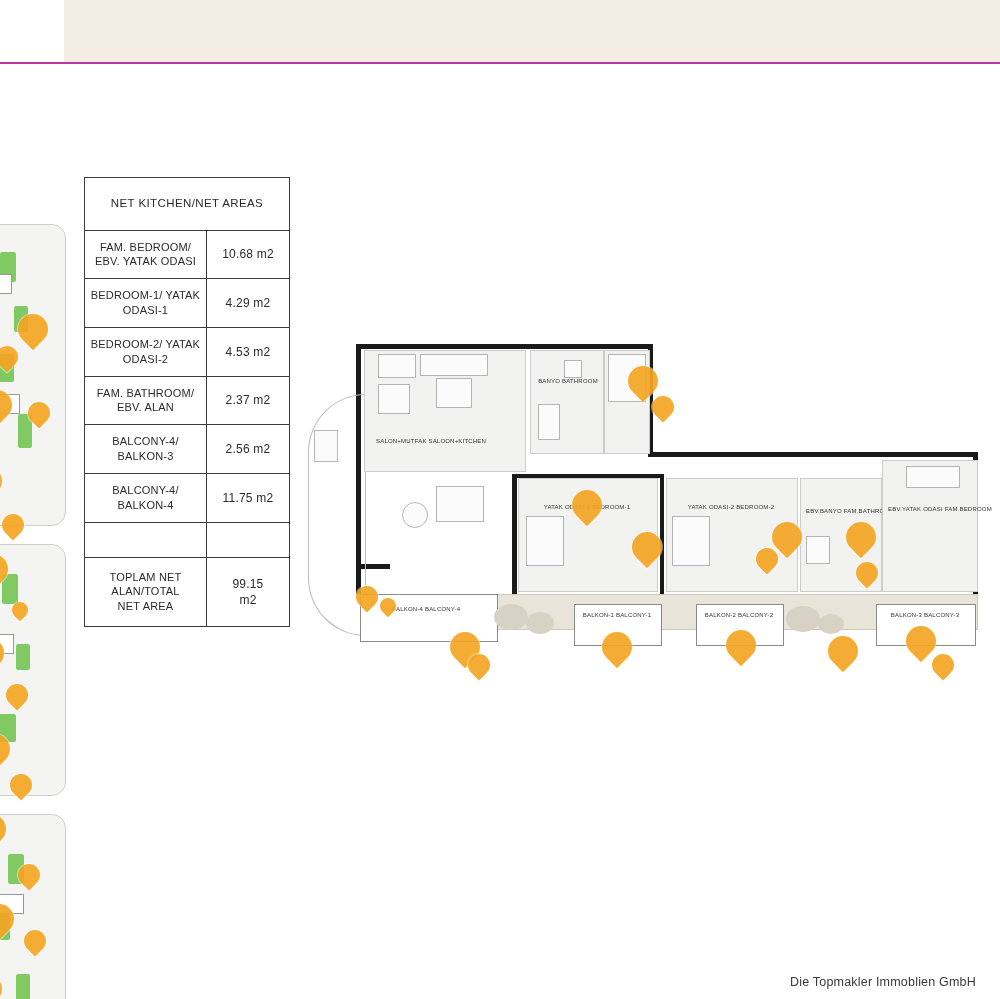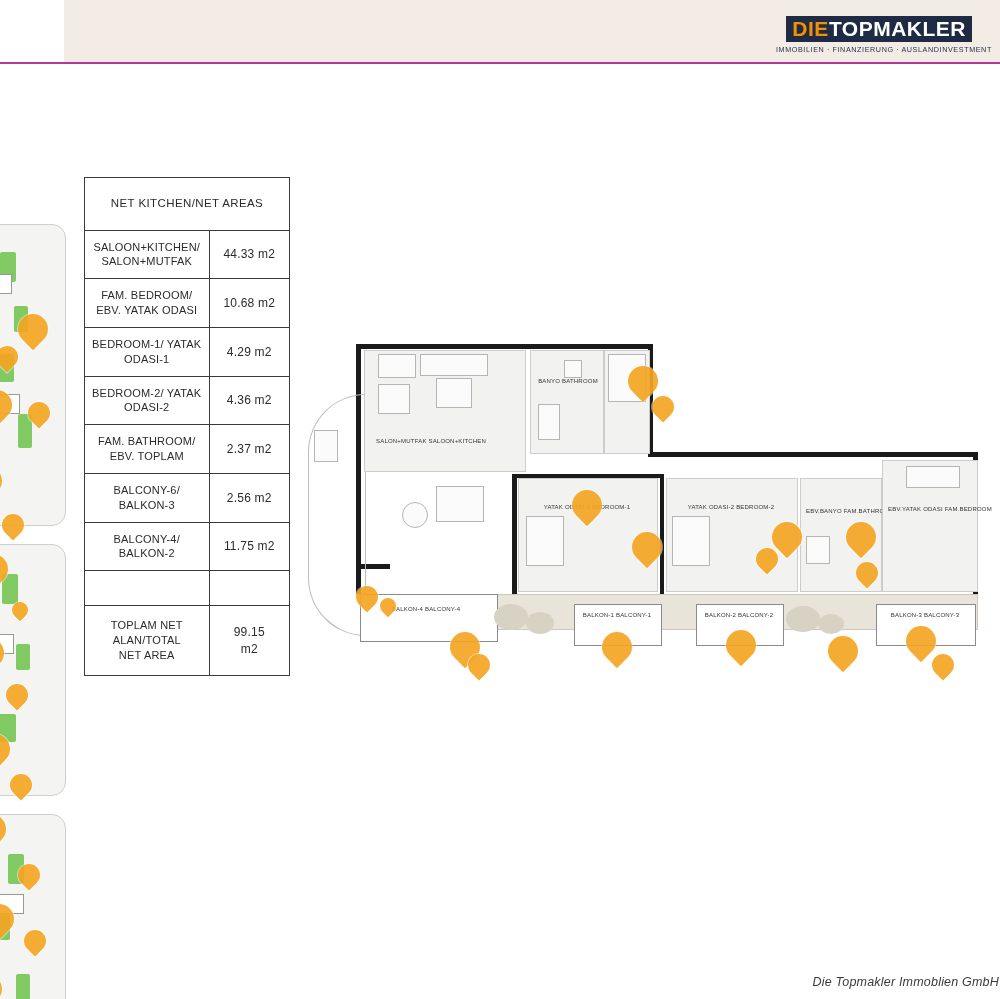--- a/index.html
+++ b/index.html
@@ -190,37 +190,32 @@
   .fp-curve {
     position: absolute;
     border: 1px solid #bdbdbd;
     border-radius: 60px 0 0 60px;
     background: transparent;
   }
 
   
   .footer-credit {
     position: absolute;
-    right: 1px;
+    right: 24px;
     bottom: 10px;
     font-size: 12.5px;
     color: #3a3a3a;
     letter-spacing: 0.2px;
-    font-style: italic;
   }
 </style>
 </head>
 <body>
 
 <div class="top-banner">
   <div class="banner-strip-left"></div>
-  <div class="logo-box">
-    <div class="logo-main"><span class="accent">DIE</span><span>TOPMAKLER</span></div>
-    <div class="logo-sub">IMMOBILIEN · FINANZIERUNG · AUSLANDINVESTMENT</div>
-  </div>
 </div>
 
 <div class="page">
   <div class="side-strip"></div>
 
   <div class="siteplan">
     <div class="plot" style="left:6px; top:10px; width:92px; height:300px;"></div>
     <div class="plot" style="left:2px; top:330px; width:96px; height:250px;"></div>
     <div class="plot" style="left:4px; top:600px; width:94px; height:230px;"></div>
 
@@ -259,45 +254,41 @@
     <div class="map-pin" style="left:6px; top:760px;"></div>
 
   </div>
 
   <table class="areas-table">
     <tbody>
         <tr class="header">
       <td colspan="2">NET KITCHEN/NET AREAS</td>
     </tr>
     <tr>
-      <td class="label">SALOON+KITCHEN/ SALON+MUTFAK</td>
-      <td class="value">44.33 m2</td>
-    </tr>
-    <tr>
       <td class="label">FAM. BEDROOM/ EBV. YATAK ODASI</td>
       <td class="value">10.68 m2</td>
     </tr>
     <tr>
       <td class="label">BEDROOM-1/ YATAK ODASI-1</td>
       <td class="value">4.29 m2</td>
     </tr>
     <tr>
       <td class="label">BEDROOM-2/ YATAK ODASI-2</td>
-      <td class="value">4.36 m2</td>
-    </tr>
-    <tr>
-      <td class="label">FAM. BATHROOM/ EBV. TOPLAM</td>
+      <td class="value">4.53 m2</td>
+    </tr>
+    <tr>
+      <td class="label">FAM. BATHROOM/ EBV. ALAN</td>
       <td class="value">2.37 m2</td>
     </tr>
     <tr>
-      <td class="label">BALCONY-6/ BALKON-3</td>
+      <td class="label">BALCONY-4/ BALKON-3</td>
       <td class="value">2.56 m2</td>
     </tr>
     <tr>
-      <td class="label">BALCONY-4/ BALKON-2</td>
+      <td class="label">BALCONY-4/ BALKON-4</td>
       <td class="value">11.75 m2</td>
     </tr>
     <tr class="spacer">
       <td></td>
       <td></td>
     </tr>
     <tr class="total">
       <td class="label">TOPLAM NET ALAN/TOTAL NET AREA</td>
       <td class="value">99.15 m2</td>
     </tr>

